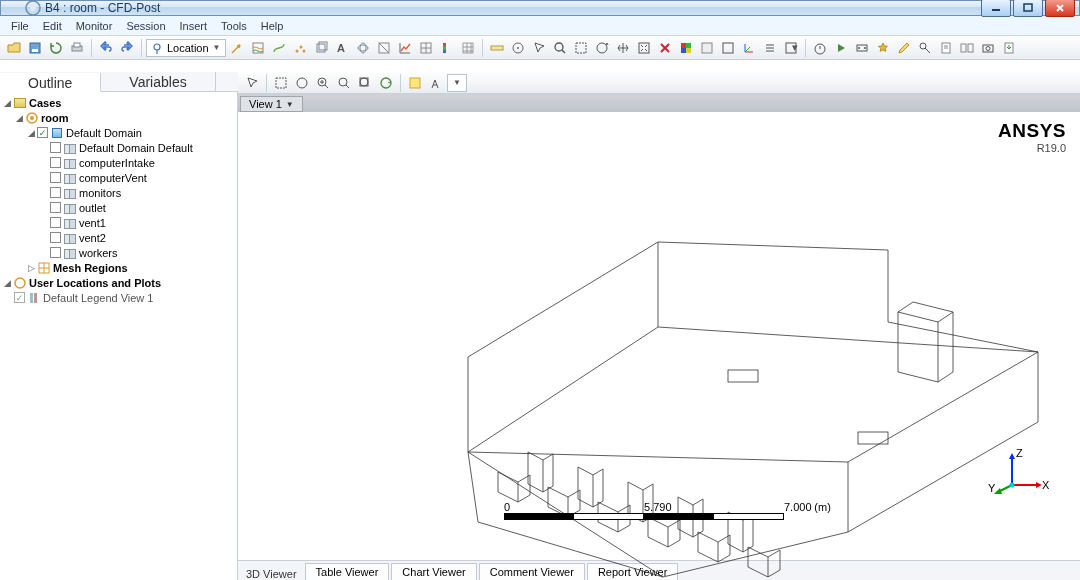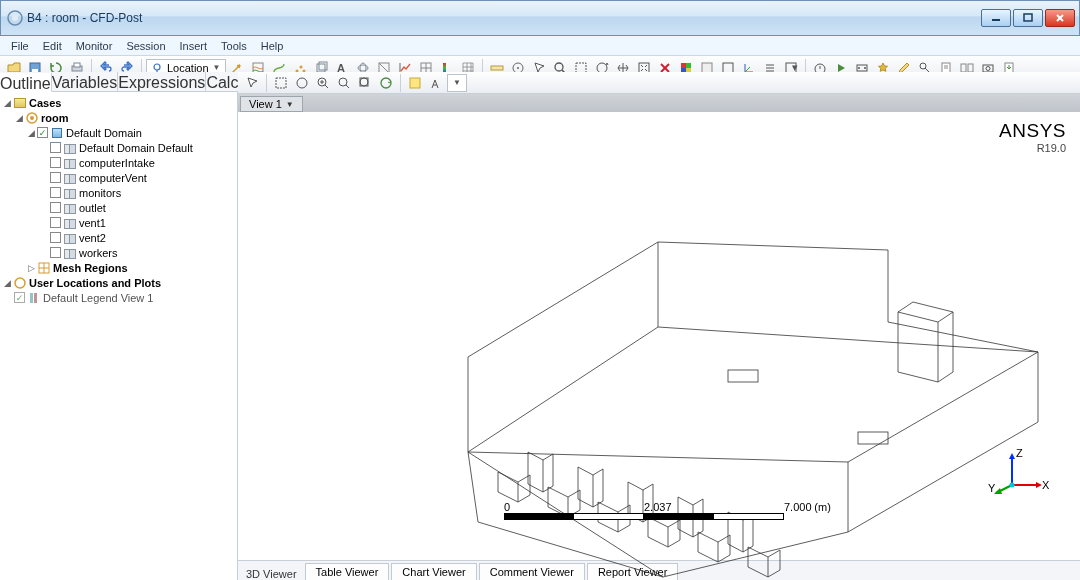--- a/index.html
+++ b/index.html
@@ -1,18 +1,18 @@
 <!DOCTYPE html>
 <html><head>
 <meta charset="utf-8">
 <style>
 * { margin:0; padding:0; box-sizing:border-box; font-family:"Segoe UI",Tahoma,Arial,sans-serif; font-size:11px; color:#000; user-select:none; }
 body { background:#fff; width:1080px; height:580px; overflow:hidden; position:relative; }
 
-.titlebar { height:36px; background:linear-gradient(to bottom,#eaf3fb 0%,#d6e7f7 45%,#bcd7ef 46%,#cfe3f6 100%); border:1px solid #6b8fb5; display:flex; align-items:center; padding:0 4px 0 6px; }
+.titlebar { height:16px; background:linear-gradient(to bottom,#eaf3fb 0%,#d6e7f7 45%,#bcd7ef 46%,#cfe3f6 100%); border:1px solid #6b8fb5; display:flex; align-items:center; padding:0 4px 0 24px; }
 .titlebar .icon { width:16px; height:16px; margin-right:4px; display:flex; align-items:center; justify-content:center; }
 .titlebar .title { flex:1; color:#1a3c60; font-size:12px; }
 .win-btns { display:flex; gap:0; margin-left:auto; }
 .win-btn { width:30px; height:18px; border:1px solid #4b6e95; display:flex; align-items:center; justify-content:center; font-size:12px; font-weight:bold; border-radius:2px; margin-left:2px; }
 .win-min { background:linear-gradient(to bottom,#e9f4ff,#a9cff2); color:#1a3c60;}
 .win-max { background:linear-gradient(to bottom,#e9f4ff,#a9cff2); color:#1a3c60;}
 .win-close { background:linear-gradient(to bottom,#f49a8e,#d9361d); color:#fff; border-color:#a02816;}
 
 .menubar { height:20px; background:#eef6ff; border-bottom:1px solid #c9d8e8; display:flex; align-items:center; padding-left:4px; }
 .menubar span { padding:2px 7px; color:#2b3b4d; cursor:default; }
@@ -20,21 +20,21 @@
 .toolbar { height:24px; background:linear-gradient(to bottom,#fefefe,#eaeef3); border-bottom:1px solid #c7cfd9; display:flex; align-items:center; padding:0 4px; gap:1px; }
 .tbtn { width:20px; height:20px; display:flex; align-items:center; justify-content:center; border:1px solid transparent; border-radius:2px; }
 .tsep { width:1px; height:18px; background:#c7cfd9; margin:0 3px; }
 .loc-dd { height:18px; border:1px solid #b9c3ce; background:#fff; display:flex; align-items:center; padding:0 4px; font-size:11px; gap:4px;justify-content:flex-end; }
 .loc-dd .arrow { font-size:8px; color:#555; }
 
 .workspace { position:absolute; top:72px; left:0; right:0; bottom:0; display:flex; }
 .sidepanel { width:238px; border-right:1px solid #c7cfd9; display:flex; flex-direction:column; background:#fefefe; }
 
 .side-tabs { height:20px; display:flex; border-bottom:1px solid #c7cfd9; background:#f4f6f9; }
-.side-tab { flex:0 0 auto; padding:2px 0; border-right:1px solid #c7cfd9; font-size:16px; color:#333; background:#f4f6f9; }
+.side-tab { flex:0 0 auto; padding:2px 28px; border-right:1px solid #c7cfd9; font-size:14px; color:#333; background:#f4f6f9; }
 .side-tab.active { background:#fff; border-bottom:1px solid #fff; position:relative; top:1px; }
 .side-nav { width:28px; display:flex; align-items:center; justify-content:center; gap:2px; }
 .side-nav span { font-size:9px; color:#555; }
 
 .tree { flex:1; overflow:auto; padding:3px 2px; background:#fff; position:relative; }
 .tree-row { display:flex; align-items:center; height:15px; white-space:nowrap; }
 .indent { display:inline-block; }
 .twisty { width:11px; text-align:center; font-size:9px; color:#666; }
 .chk { width:11px; height:11px; border:1px solid #888; margin-right:2px; display:flex; align-items:center; justify-content:center; font-size:9px; color:#238b2a; }
 .node-icon { width:14px; height:12px; margin-right:2px; display:flex; align-items:center; justify-content:center; }
@@ -47,21 +47,21 @@
 .label.bold { font-weight:bold; }
 
 .viewarea { flex:1; display:flex; flex-direction:column; background:#fff; position:relative; }
 .view-toolbar { height:22px; border-bottom:1px solid #c7cfd9; background:linear-gradient(to bottom,#fefefe,#eaeef3); display:flex; align-items:center; padding:0 4px; gap:1px;}
 .view-tab-bar { height:18px; background:linear-gradient(to bottom,#d0d4d9,#bfc4ca); display:flex; align-items:center; }
 .view-tab { background:#dfe3e8; border:1px solid #9ea5ad; height:16px; display:flex; align-items:center; padding:0 8px; gap:4px; margin-left:2px; margin-top:2px; font-size:11px;}
 .view-tab .arrow { font-size:8px; color:#333; }
 
 .canvas { flex:1; position:relative; background:#fff; }
 .brand { position:absolute; top:8px; right:14px; text-align:right; }
-.brand-name { font-weight:normal; font-size:19px; letter-spacing:0.5px; }
+.brand-name { font-weight:bold; font-size:19px; letter-spacing:0.5px; }
 .brand-ver { font-size:11px; color:#444; }
 
 .triad { position:absolute; right:28px; bottom:55px; }
 .scale-bar { position:absolute; left:50%; transform:translateX(-50%); bottom:40px; }
 .scale-ticks { display:flex; align-items:flex-end; }
 .scale-seg { height:7px; width:70px; }
 .scale-seg.black { background:#000; }
 .scale-seg.white { background:#fff; border:1px solid #000; border-left:none; }
 .scale-seg.first { border:1px solid #000; }
 
@@ -650,21 +650,21 @@
         <line x1="20" y1="40" x2="4" y2="48" stroke="#00a000" stroke-width="2"></line>
         <path d="M2 49 L8 43 L10 49 Z" fill="#00a000"></path>
         <text x="-4" y="47" font-size="9" fill="#000">Y</text>
         <circle cx="20" cy="40" r="2.5" fill="#00c6d6"></circle>
       </svg>
 
       <div class="scale-bar">
         <div style="display:flex;align-items:flex-end">
           <div style="width:70px;text-align:left;font-size:10px"><span>0</span></div>
           <div style="width:70px;text-align:center;font-size:10px"></div>
-          <div style="width:70px;text-align:left;font-size:10px"><span>2.037</span></div>
+          <div style="width:70px;text-align:left;font-size:10px"><span>5.790</span></div>
           <div style="width:70px;text-align:center;font-size:10px"></div>
           <div style="width:30px;text-align:center;font-size:10px"><span>7.000</span>&nbsp;<span>(m)</span></div>
         </div>
         <div class="scale-ticks">
           <div class="scale-seg black first"></div>
           <div class="scale-seg white"></div>
           <div class="scale-seg black" style="border:1px solid #000;border-left:none"></div>
           <div class="scale-seg white"></div>
         </div>
       </div>

